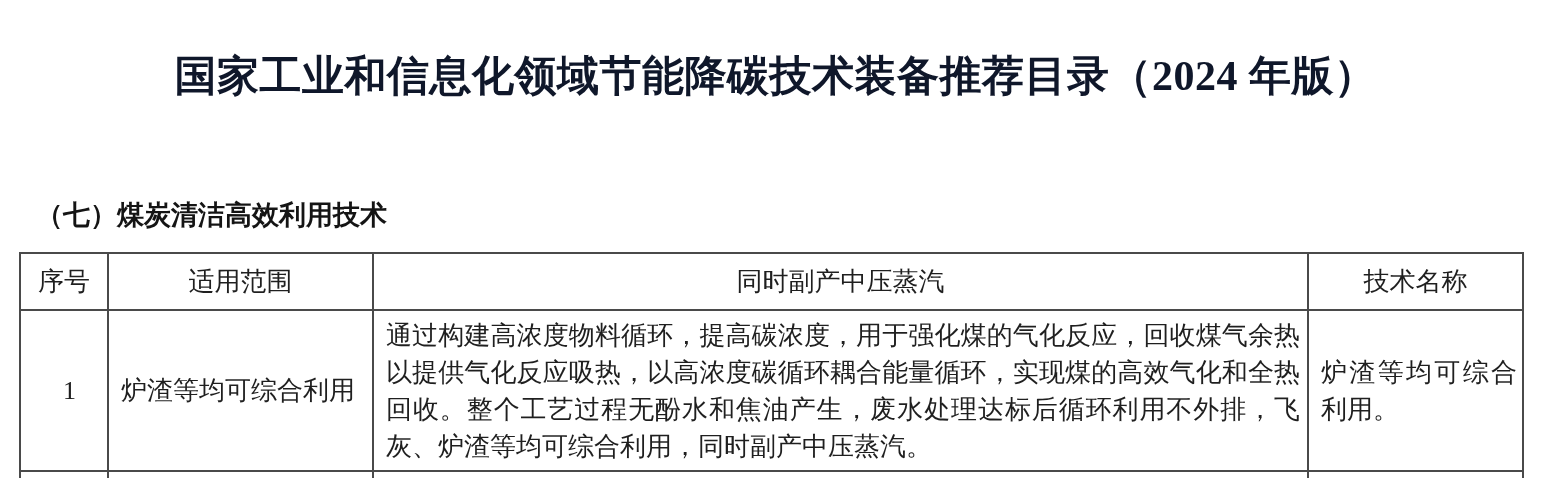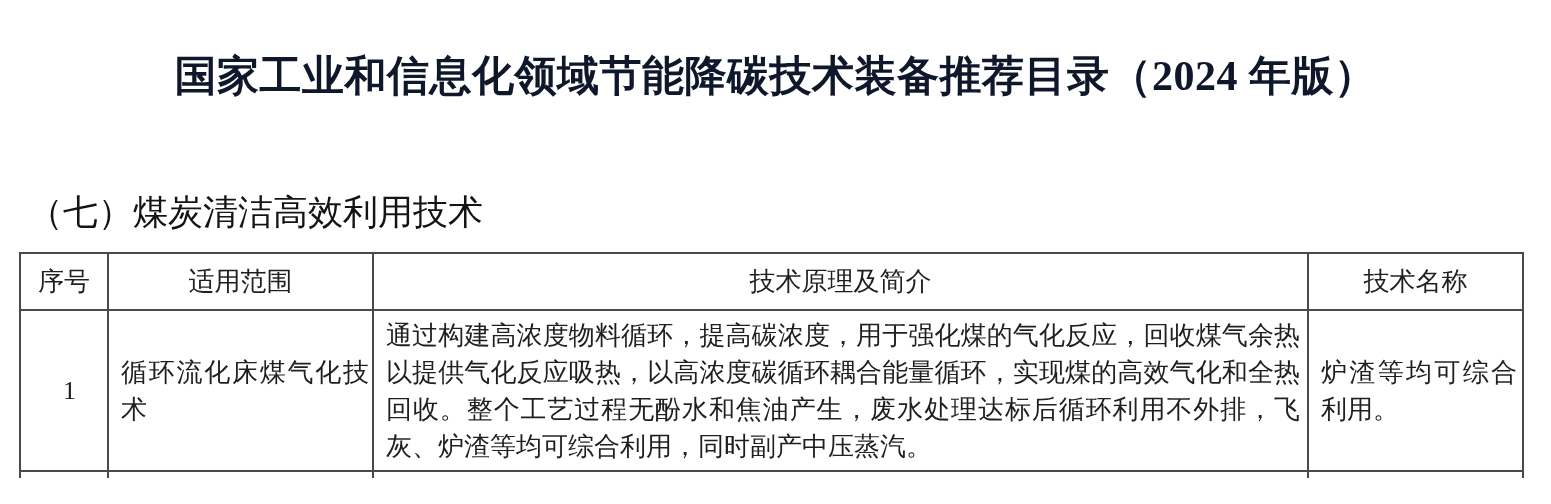--- a/index.html
+++ b/index.html
@@ -28,24 +28,24 @@
     font-weight: bold;
     line-height: 1.25;
     color: #0f172a;
     letter-spacing: 0.5px;
     white-space: nowrap;
   }
   .section-heading {
     position: absolute;
     top: 189px;
     left: 28px;
-    margin: 0;
+    margin: 8px;
     font-family: "Liberation Sans", "DejaVu Sans", sans-serif;
-    font-size: 35px;
-    font-weight: 400;
+    font-size: 27px;
+    font-weight: 700;
     color: #141414;
     white-space: nowrap;
   }
   .table-clip {
     position: absolute;
     top: 252px;
     left: 19px;
     width: 1507px;
     height: 226px;
     overflow: hidden;
@@ -112,28 +112,28 @@
       <colgroup>
         <col style="width:88px">
         <col style="width:265px">
         <col style="width:935px">
         <col style="width:215px">
       </colgroup>
       <thead>
         <tr>
           <th>序号</th>
           <th>适用范围</th>
-          <th>技术原理及简介</th>
+          <th>同时副产中压蒸汽</th>
           <th>技术名称</th>
         </tr>
       </thead>
       <tbody>
         <tr class="data-row">
           <td class="cell-index">1</td>
-          <td class="cell-name">循环流化床煤气化技术</td>
+          <td class="cell-name">炉渣等均可综合利用</td>
           <td class="cell-desc">通过构建高浓度物料循环，提高碳浓度，用于强化煤的气化反应，回收煤气余热以提供气化反应吸热，以高浓度碳循环耦合能量循环，实现煤的高效气化和全热回收。整个工艺过程无酚水和焦油产生，废水处理达标后循环利用不外排，飞灰、炉渣等均可综合利用，同时副产中压蒸汽。</td>
           <td class="cell-scope">炉渣等均可综合利用。</td>
         </tr>
         <tr class="partial-row">
           <td></td>
           <td></td>
           <td></td>
           <td></td>
         </tr>
       </tbody>

